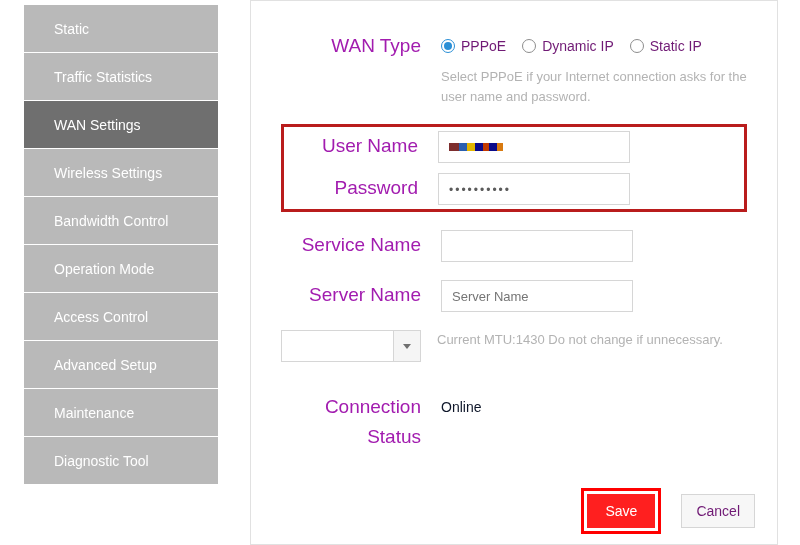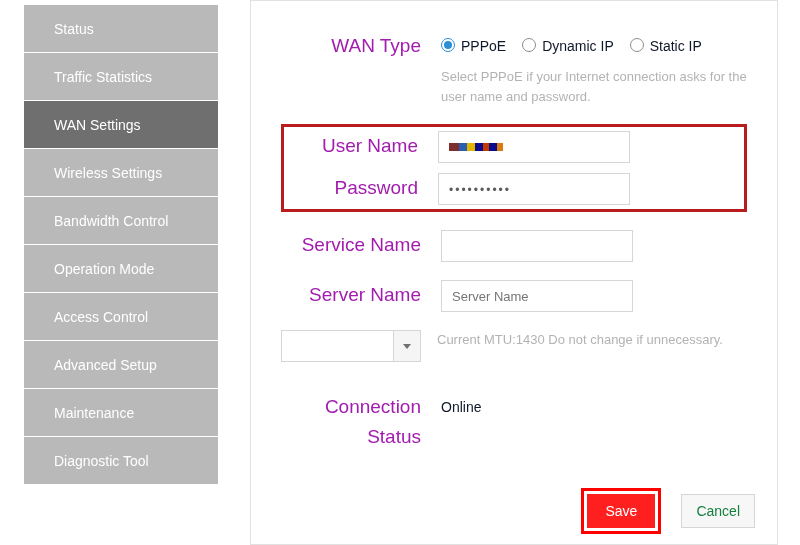--- a/index.html
+++ b/index.html
@@ -63,21 +63,21 @@
   .form-help {
     flex: 1;
     padding-left: 16px;
     color: #b3b3b3;
     font-size: 13px;
     line-height: 1.5;
   }
 
   
   .radio-group { display: flex; gap: 16px; align-items: center; height: 30px; }
-  .radio-opt { display: flex; gap: 6px; cursor: pointer; color: #0f172a; }
+  .radio-opt { display: flex; align-items: center; gap: 6px; cursor: pointer; color: #701a75; }
   .radio-opt .dot {
     width: 14px; height: 14px; border: 1px solid #8d8d8d; border-radius: 50%;
     display: inline-flex; align-items: center; justify-content: center;
   }
   .radio-opt.checked .dot { border-color: #2a8fd6; }
   .radio-opt.checked .dot::after {
     content: ""; width: 8px; height: 8px; border-radius: 50%; background: #2a8fd6;
   }
   .radio-hint { color: #b3b3b3; font-size: 13px; line-height: 1.5; margin-top: 6px; }
 
@@ -124,35 +124,35 @@
   .footer {
     position: absolute;
     right: 22px;
     bottom: 10px;
     display: flex;
     gap: 20px;
     align-items: center;
   }
   .btn {
     height: 34px; min-width: 68px; padding: 0 14px; font-size: 14px; cursor: pointer;
-    border: 1px solid #d6d6d6; background: #f7f7f7; color: #15803d;
+    border: 1px solid #d6d6d6; background: #f7f7f7; color: #701a75;
   }
   .btn-primary {
     background: #ff1f1f; border-color: #ff1f1f; color: #fff;
   }
   .save-highlight {
     border: 3px solid #ff0000; padding: 3px;
   }
 </style>
 </head>
 <body>
 
 <div class="layout">
   <nav class="sidebar">
-    <div class="sidebar-item">Status</div>
+    <div class="sidebar-item">Static</div>
     <div class="sidebar-item">Traffic Statistics</div>
     <div class="sidebar-item active">WAN Settings</div>
     <div class="sidebar-item">Wireless Settings</div>
     <div class="sidebar-item">Bandwidth Control</div>
     <div class="sidebar-item">Operation Mode</div>
     <div class="sidebar-item">Access Control</div>
     <div class="sidebar-item">Advanced Setup</div>
     <div class="sidebar-item">Maintenance</div>
     <div class="sidebar-item">Diagnostic Tool</div>
   </nav>

